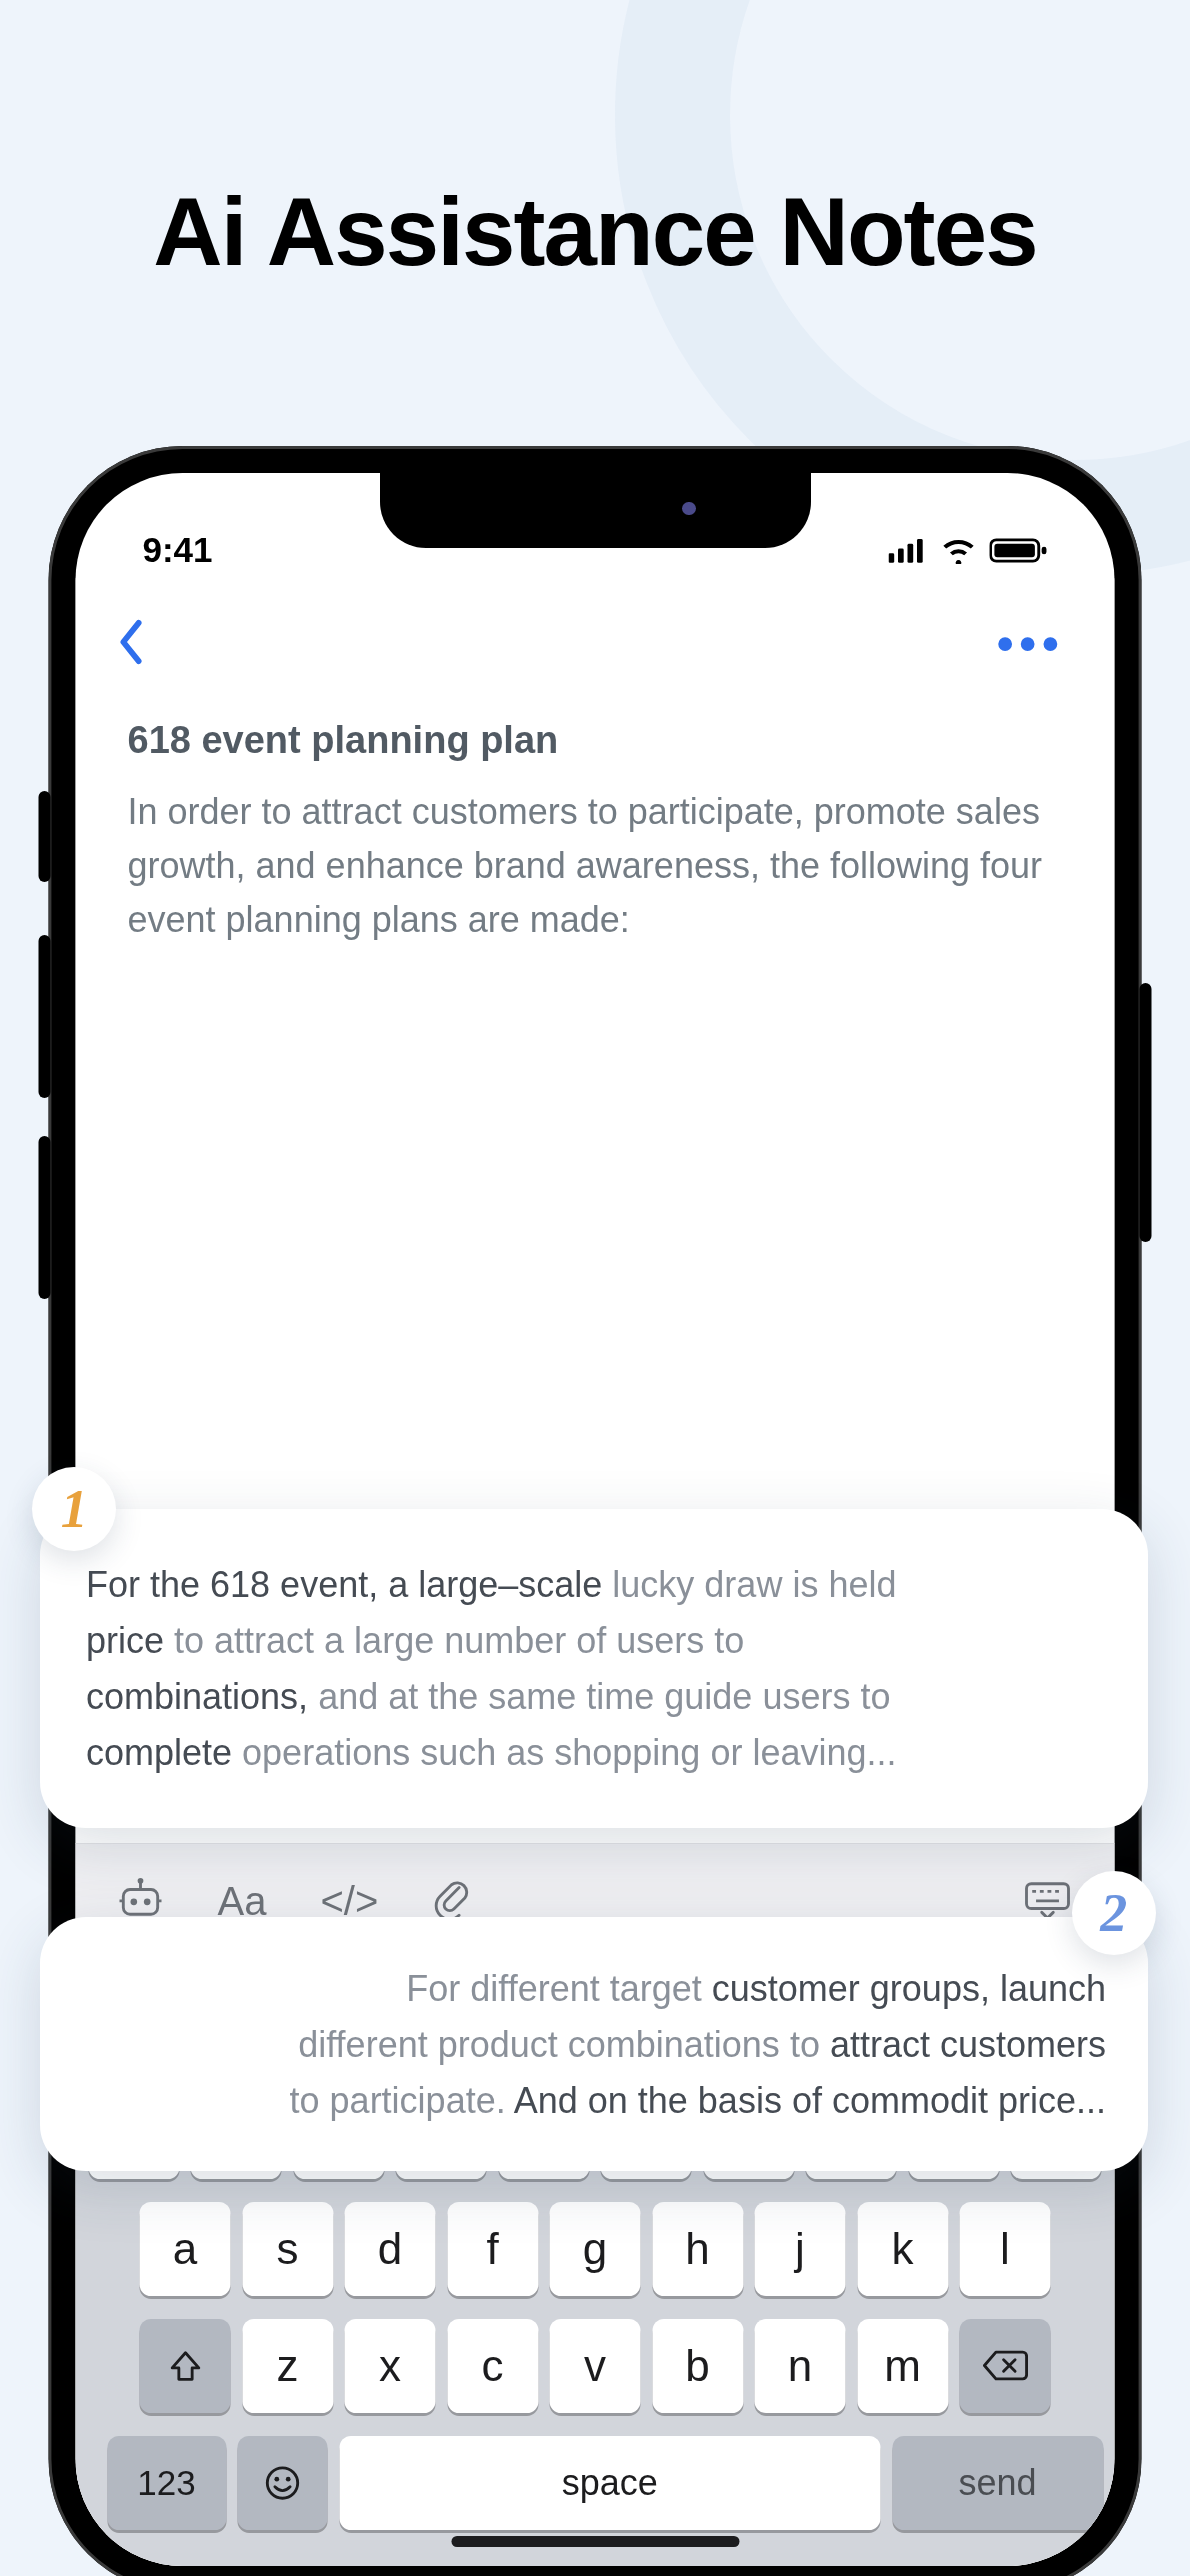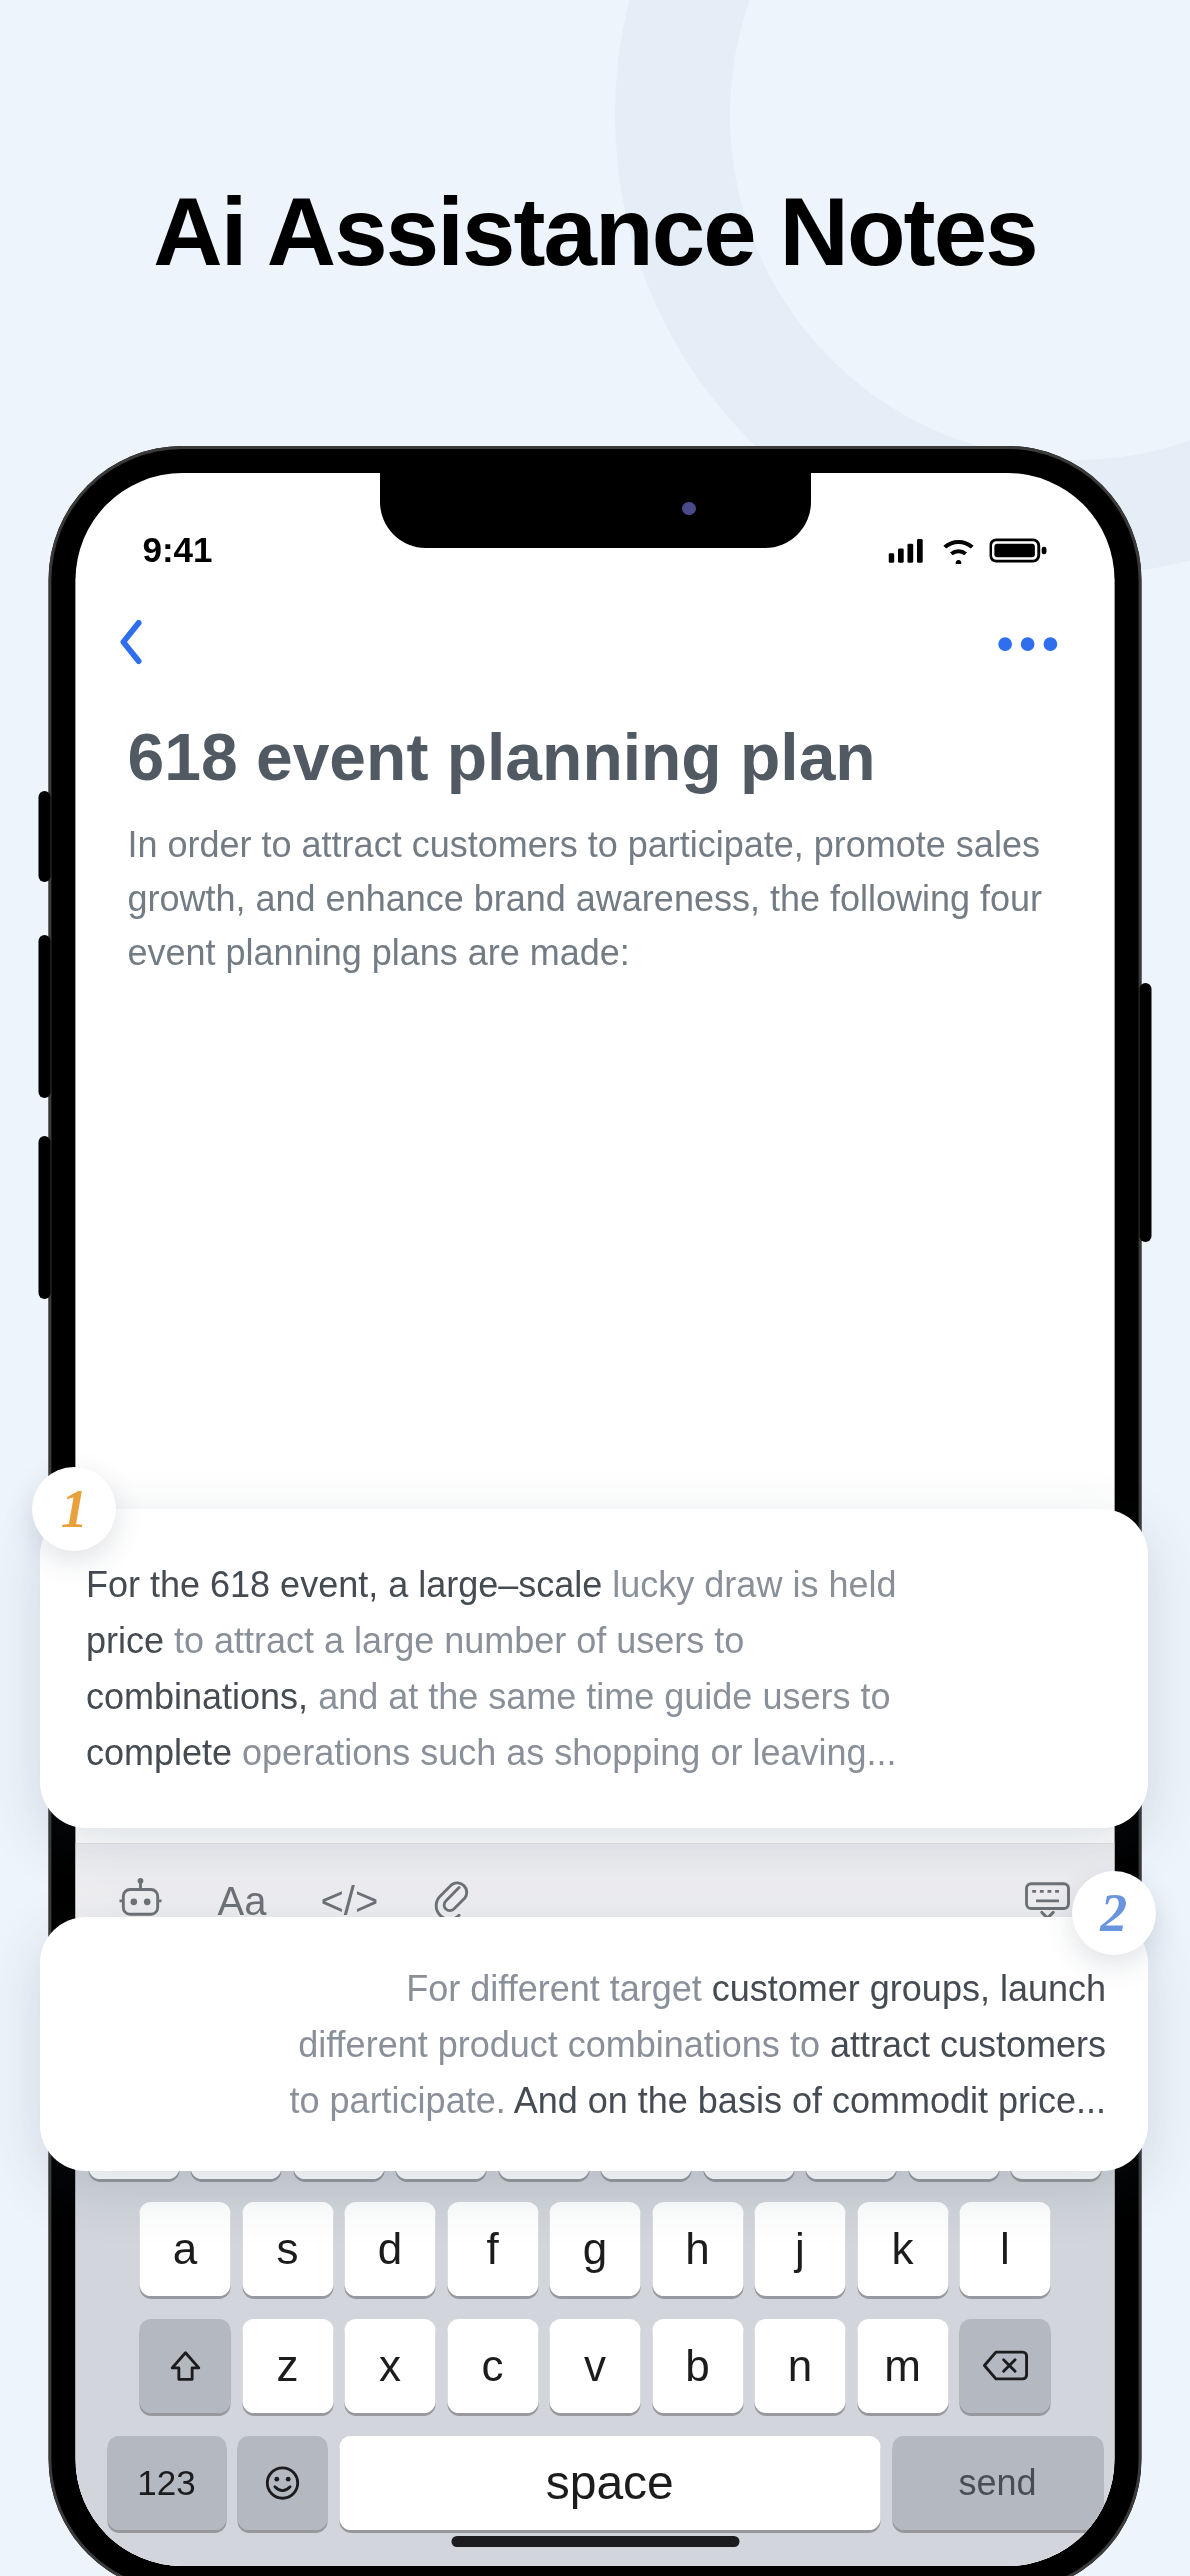--- a/index.html
+++ b/index.html
@@ -22,21 +22,21 @@
   .status-bar { position: absolute; top: 16px; left: 0; right: 0; height: 105px; display: flex; justify-content: space-between; align-items: center; padding: 0 67px; z-index: 10; }
   .status-time { font-size: 35px; font-weight: 600; color: #000; margin-top: 17px; }
   .status-icons { display: flex; align-items: center; gap: 13.4px; margin-top: 17px; }
   .status-icons svg { display: block; }
 
   .content { position: absolute; top: 105px; left: 0; right: 0; bottom: 0; background: #fff; }
   .nav-row { display: flex; justify-content: space-between; align-items: center; padding: 38px 50px 19px 42px; }
   .back-chev { color: #2f6fed; }
   .more-dots { color: #2f6fed; font-size: 48px; letter-spacing: 5.8px; font-weight: 700; }
 
-  .note-title { font-size: 66px; font-weight: 600; color: #515a63; padding: 29px 52px 15.3px 52px; }
+  .note-title { font-size: 38px; font-weight: 600; color: #515a63; padding: 29px 52px 15.3px 52px; }
   .note-body { font-size: 36px; color: #737c84; line-height: 1.5; padding: 7.7px 52px 38px 52px; }
 
   .suggest-card { position: absolute; left: -36px; width: 1108px; background: #fff; border-radius: 46px; box-shadow: 0 17px 58px rgba(40,60,90,0.16); padding: 48px 42px 46px 46px; z-index: 30; }
   .suggest-card.c1 { top: 1011px; }
   .suggest-card.c2 { top: 1428px; text-align: right; }
   .suggest-card .txt { font-size: 36px; line-height: 1.56; color: #8a9099; }
   .suggest-card .txt .dark { color: #454b53; }
   .badge { position: absolute; width: 84px; height: 84px; border-radius: 50%; background: #fff; display: flex; align-items: center; justify-content: center; font-family: Georgia, "Times New Roman", serif; font-style: italic; font-size: 54px; font-weight: 700; box-shadow: 0 9.6px 29px rgba(40,60,90,0.15); }
   .badge.b1 { top: -42px; left: -7.7px; color: #e8a13c; }
   .badge.b2 { top: -46px; right: -7.7px; color: #6b94df; }
@@ -55,21 +55,21 @@
 
   .key-rows { padding: 9.6px 11.5px 0 11.5px; }
   .krow { display: flex; gap: 11.5px; margin-bottom: 23px; justify-content: center; }
   .key { background: #fff; border-radius: 11.5px; box-shadow: 0 2.9px 0 rgba(0,0,0,0.28); height: 94px; display: flex; align-items: center; justify-content: center; font-size: 44px; color: #1c1c1e; }
   .krow.r1 .key { width: 91px; }
   .krow.r2 .key { width: 91px; }
   .krow.r3 .key { width: 91px; }
   .key.fn { background: #b3b8c1; width: 119px; }
   .krow.r4 .key.num { background: #b3b8c1; width: 119px; font-size: 35px; margin-left: 20px; }
   .krow.r4 .key.emoji { background: #b3b8c1; width: 90px; font-size: 40px; }
-  .krow.r4 .key.space { flex: 1; font-size: 48px; }
+  .krow.r4 .key.space { flex: 1; font-size: 36px; }
   .krow.r4 .key.send { background: #b3b8c1; width: 211px; font-size: 36px; color: #4a4d52; }
 
   .home-ind { position: absolute; bottom: 19px; left: 50%; transform: translateX(-50%); width: 288px; height: 11.5px; background: #1c1c1e; border-radius: 9.6px; z-index: 50; }
 </style>
 </head>
 <body>
 
 <div class="bg-circle"></div>
 <div class="headline">Ai Assistance Notes</div>
 

